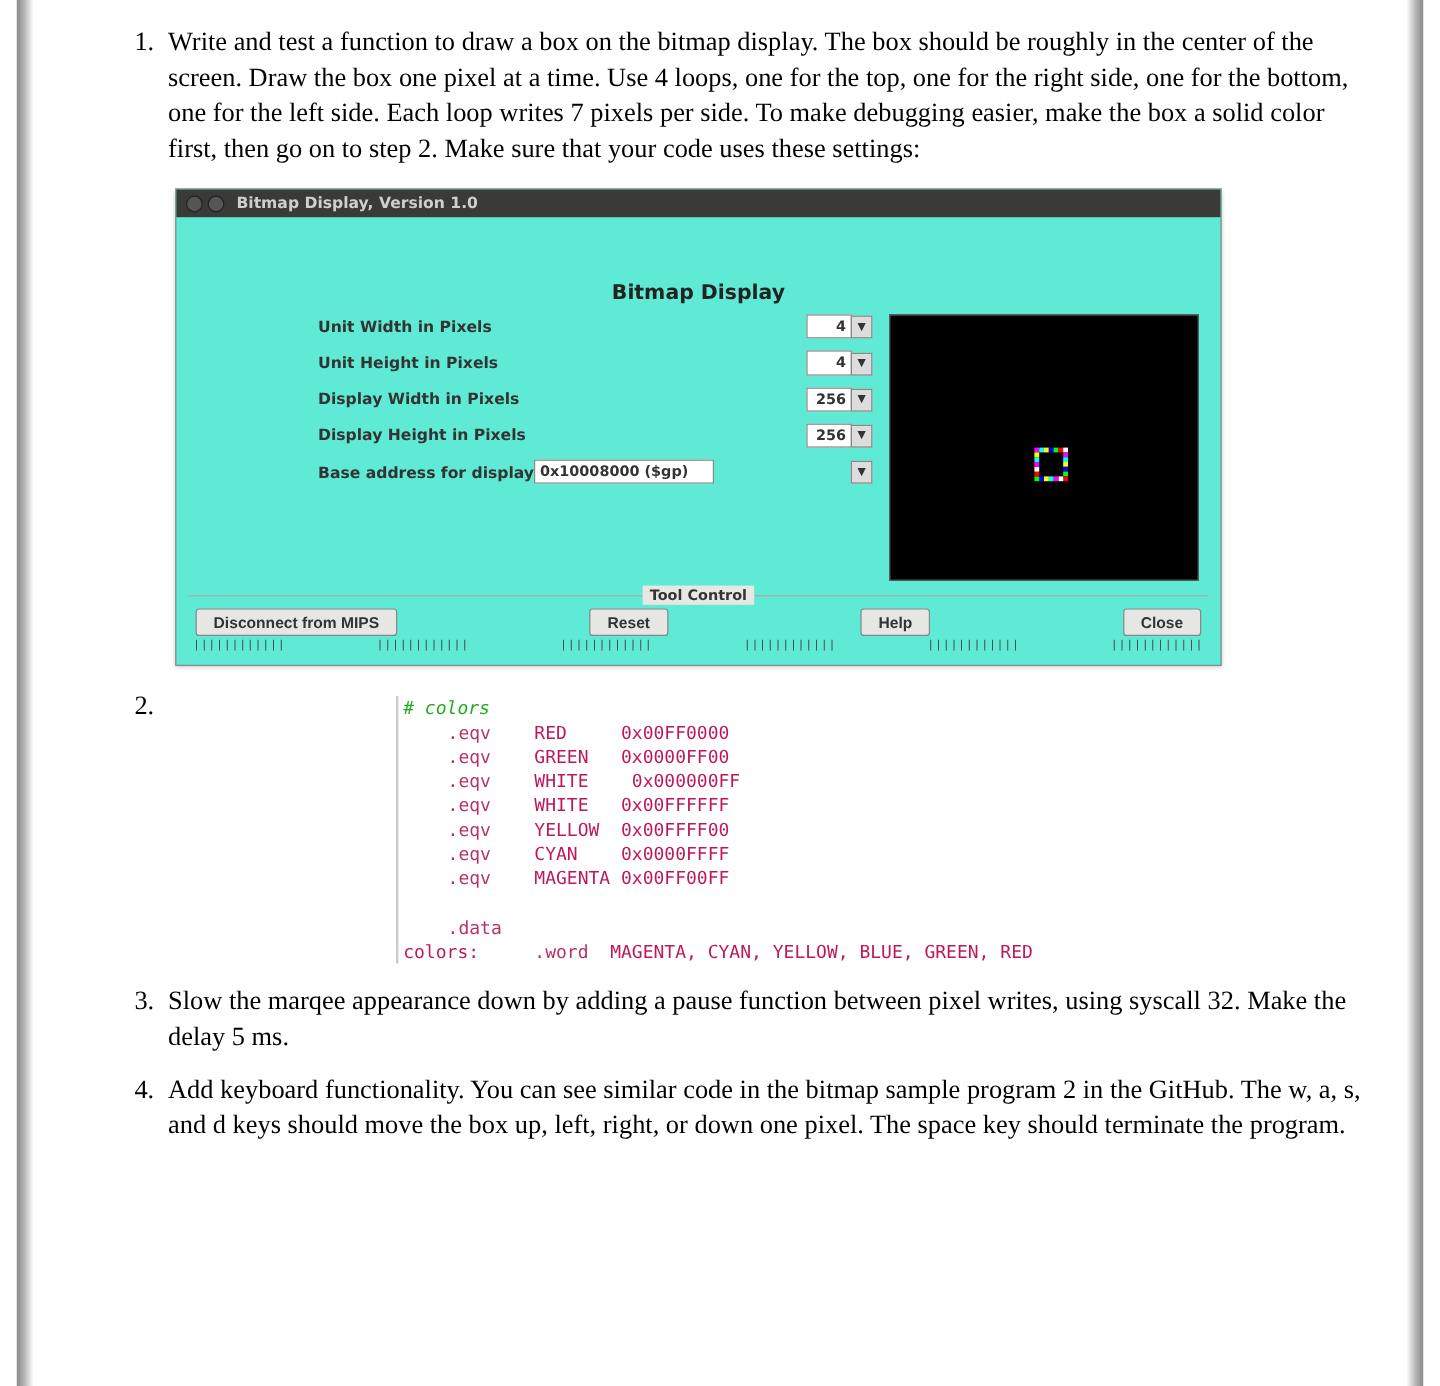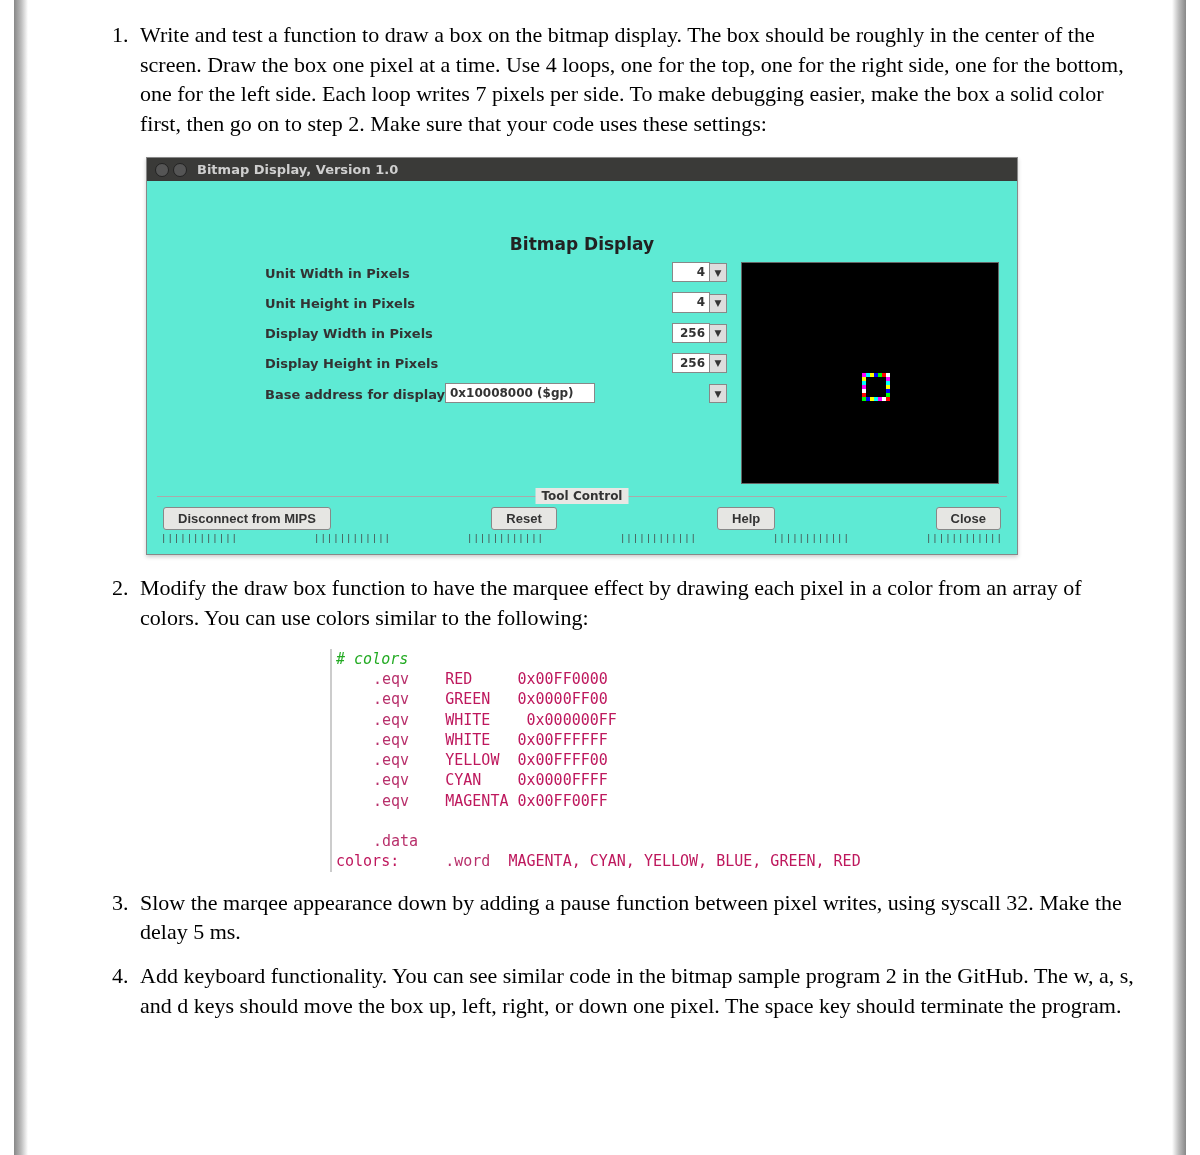--- a/index.html
+++ b/index.html
@@ -288,21 +288,20 @@
               <span>||||||||||||</span>
             <span>||||||||||||</span>
               <span>||||||||||||</span>
               <span>||||||||||||</span>
           </div>
         </div>
       </div>
     </li>
 
     <li>
-      <span>Modify the draw box function to have the marquee effect by drawing each pixel in a color from an array of colors. You can use colors similar to the following:</span>
       <div class="code-block"><span class="c-comment"># colors</span>
 <span class="c-dir">.eqv</span>    <span class="c-black">RED</span>     <span class="c-black">0x00FF0000</span>
 <span class="c-dir">.eqv</span>    <span class="c-black">GREEN</span>   <span class="c-black">0x0000FF00</span>
 <span class="c-dir">.eqv</span>    <span class="c-black">WHITE</span>    <span class="c-black">0x000000FF</span>
 <span class="c-dir">.eqv</span>    <span class="c-black">WHITE</span>   <span class="c-black">0x00FFFFFF</span>
 <span class="c-dir">.eqv</span>    <span class="c-black">YELLOW</span>  <span class="c-black">0x00FFFF00</span>
 <span class="c-dir">.eqv</span>    <span class="c-black">CYAN</span>    <span class="c-black">0x0000FFFF</span>
 <span class="c-dir">.eqv</span>    <span class="c-black">MAGENTA</span> <span class="c-black">0x00FF00FF</span>
 
 <span class="c-dir">.data</span>

